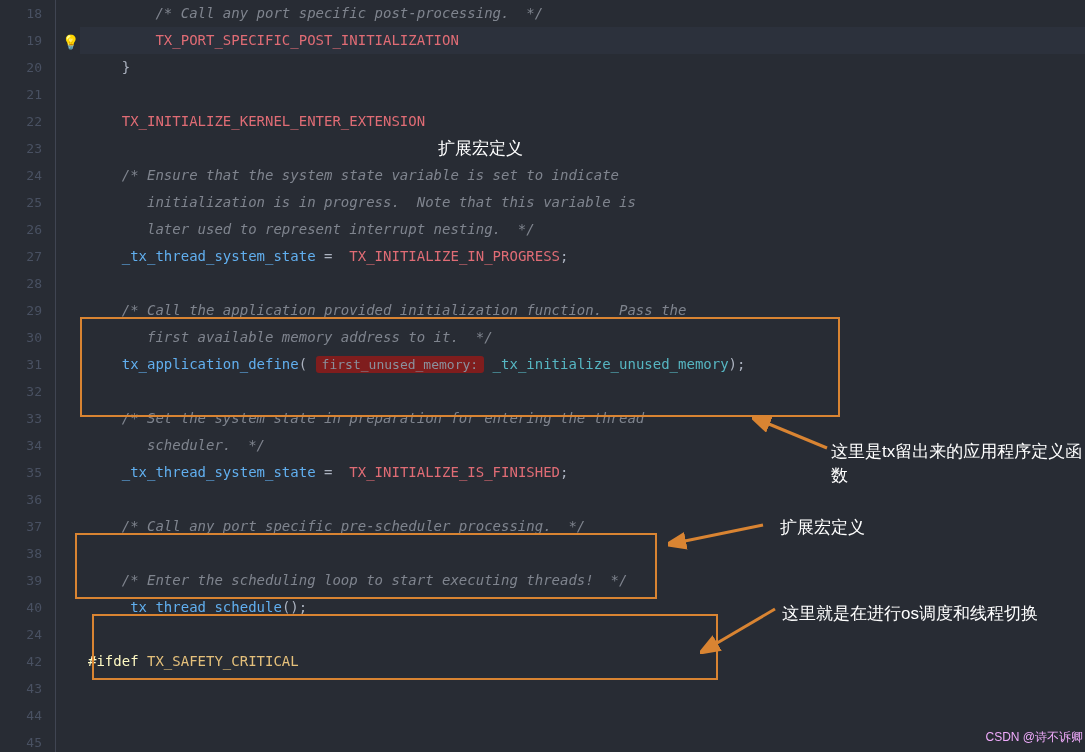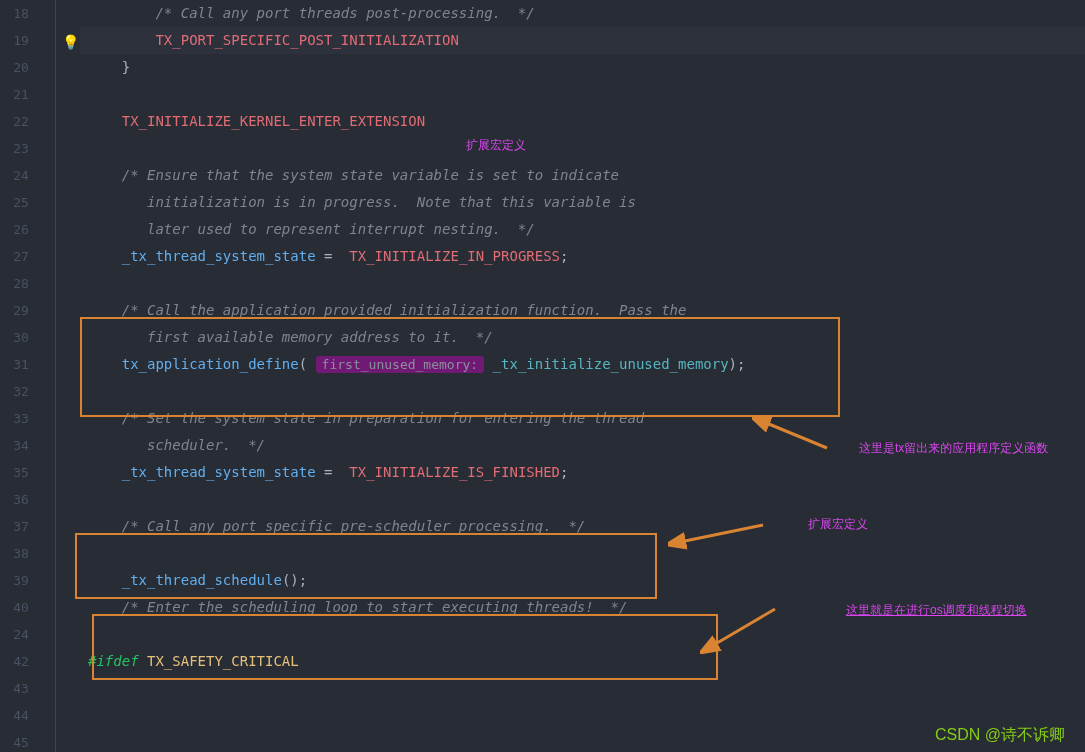--- a/index.html
+++ b/index.html
@@ -23,21 +23,20 @@
   padding-right: 8px;
   text-align: right;
   color: #495162;
   user-select: none;
   position: relative;
 }
 .gutter-line {
   height: 27px;
   line-height: 27px;
   font-size: 13px;
-  text-align: center;
 }
 .gutter-bulb {
   position: absolute;
   left: 62px;
   top: 34px;
   color: #ffc83d;
   font-size: 14px;
 }
 .fold-column {
   width: 30px;
@@ -72,57 +71,56 @@
   z-index: 0;
 }
 .code-content { position: relative; z-index: 1; }
 .comment { color: #7f848e; font-style: italic; }
 .macro { color: #e06c75; }
 .identifier { color: #61afef; }
 .func-call { color: #61afef; }
 .operator { color: #abb2bf; }
 .paren { color: #abb2bf; }
 .param-hint {
-  background: #701a75;
+  background: #7f1d1d;
   color: #8a919d;
   padding: 1px 6px;
   border-radius: 3px;
   font-style: normal;
   font-size: 13px;
 }
 .param-value { color: #56b6c2; margin-top: 48px; }
 .punct { color: #abb2bf; }
-.preproc { color: #22c55e; font-style: italic; }
+.preproc { color: #fef9c3; }
 .preproc-ident { color: #e5c07b; }
 .brace { color: #abb2bf; }
 .box {
   position: absolute;
   border: 2px solid #d98432;
   pointer-events: none;
   z-index: 5;
 }
 .annotation {
   position: absolute;
-  color: #d946ef;
-  font-size: 12px;
+  color: #ffffff;
+  font-size: 17px;
   font-family: sans-serif;
   z-index: 6;
   line-height: 1.4;
-  margin-left: 28px;
 }
 .arrow {
   position: absolute;
   z-index: 6;
 }
 .watermark {
   position: absolute;
   bottom: 6px;
-  right: 20px;
-  color: #84cc16;
-  font-size: 16px;
+  right: 2px;
+  color: #f0abfc;
+  font-size: 12px;
   font-family: sans-serif;
   z-index: 10;
 }
 </style>
 </head>
 <body>
 
 <div class="editor">
   <div class="gutter">
     <div class="gutter-line">18</div>
@@ -154,60 +152,60 @@
     <div class="gutter-line">44</div>
     <div class="gutter-line">45</div>
     <span class="gutter-bulb">💡</span>
   </div>
   <div class="fold-column">
     <div class="fold-line"></div>
   </div>
   <div class="code-area">
     <div class="highlighted-line"></div>
     <div class="code-content">
-      <div class="code-line">        <span class="comment">/* Call any port threads post-processing.  */</span></div>
+      <div class="code-line">        <span class="comment">/* Call any port specific post-processing.  */</span></div>
       <div class="code-line">        <span class="macro">TX_PORT_SPECIFIC_POST_INITIALIZATION</span></div>
       <div class="code-line">    <span class="brace">}</span></div>
       <div class="code-line"></div>
       <div class="code-line">    <span class="macro">TX_INITIALIZE_KERNEL_ENTER_EXTENSION</span></div>
       <div class="code-line"></div>
       <div class="code-line">    <span class="comment">/* Ensure that the system state variable is set to indicate</span></div>
       <div class="code-line">    <span class="comment">   initialization is in progress.  Note that this variable is</span></div>
       <div class="code-line">    <span class="comment">   later used to represent interrupt nesting.  */</span></div>
       <div class="code-line">    <span class="identifier">_tx_thread_system_state</span><span class="operator"> =  </span><span class="macro">TX_INITIALIZE_IN_PROGRESS</span><span class="punct">;</span></div>
       <div class="code-line"></div>
       <div class="code-line">    <span class="comment">/* Call the application provided initialization function.  Pass the</span></div>
       <div class="code-line">    <span class="comment">   first available memory address to it.  */</span></div>
       <div class="code-line">    <span class="func-call">tx_application_define</span><span class="paren">(</span> <span class="param-hint">first_unused_memory:</span> <span class="param-value">_tx_initialize_unused_memory</span><span class="punct">);</span></div>
       <div class="code-line"></div>
       <div class="code-line">    <span class="comment">/* Set the system state in preparation for entering the thread</span></div>
       <div class="code-line">    <span class="comment">   scheduler.  */</span></div>
       <div class="code-line">    <span class="identifier">_tx_thread_system_state</span><span class="operator"> =  </span><span class="macro">TX_INITIALIZE_IS_FINISHED</span><span class="punct">;</span></div>
       <div class="code-line"></div>
       <div class="code-line">    <span class="comment">/* Call any port specific pre-scheduler processing.  */</span></div>
       <div class="code-line"></div>
+      <div class="code-line">    <span class="comment">/* Enter the scheduling loop to start executing threads!  */</span></div>
       <div class="code-line">    <span class="func-call">_tx_thread_schedule</span><span class="punct">();</span></div>
-      <div class="code-line">    <span class="comment">/* Enter the scheduling loop to start executing threads!  */</span></div>
       <div class="code-line"></div>
       <div class="code-line"><span class="preproc">#ifdef</span><span class="preproc-ident"> TX_SAFETY_CRITICAL</span></div>
       <div class="code-line"></div>
     </div>
   </div>
 </div>
 
 <div class="box" style="left:80px; top:317px; width:760px; height:100px;"></div>
 <div class="box" style="left:75px; top:533px; width:582px; height:66px;"></div>
 <div class="box" style="left:92px; top:614px; width:626px; height:66px;"></div>
 
 <div class="annotation" style="left:438px; top:137px;">扩展宏定义</div>
 <div class="annotation" style="left:831px; top:440px;">
   <div>这里是tx留出来的应用程序定义函数</div>
 </div>
 <div class="annotation" style="left:780px; top:516px;">扩展宏定义</div>
-<div class="annotation" style="left:818px; top:602px;text-decoration:underline;">这里就是在进行os调度和线程切换</div>
+<div class="annotation" style="left:782px; top:602px;">这里就是在进行os调度和线程切换</div>
 
 <svg class="arrow" style="left:752px; top:414px; width:80px; height:40px;">
   <defs>
       <marker id="ah1" markerWidth="10" markerHeight="10" refX="2" refY="3" orient="auto">
         <path d="M0,0 L0,6 L8,3 z" fill="#d98432"></path>
       </marker>
     </defs>
   <line x1="75" y1="34" x2="12" y2="8" stroke="#d98432" stroke-width="3" marker-end="url(#ah1)"></line>
 </svg>
 <svg class="arrow" style="left:668px; top:520px; width:100px; height:30px;">

